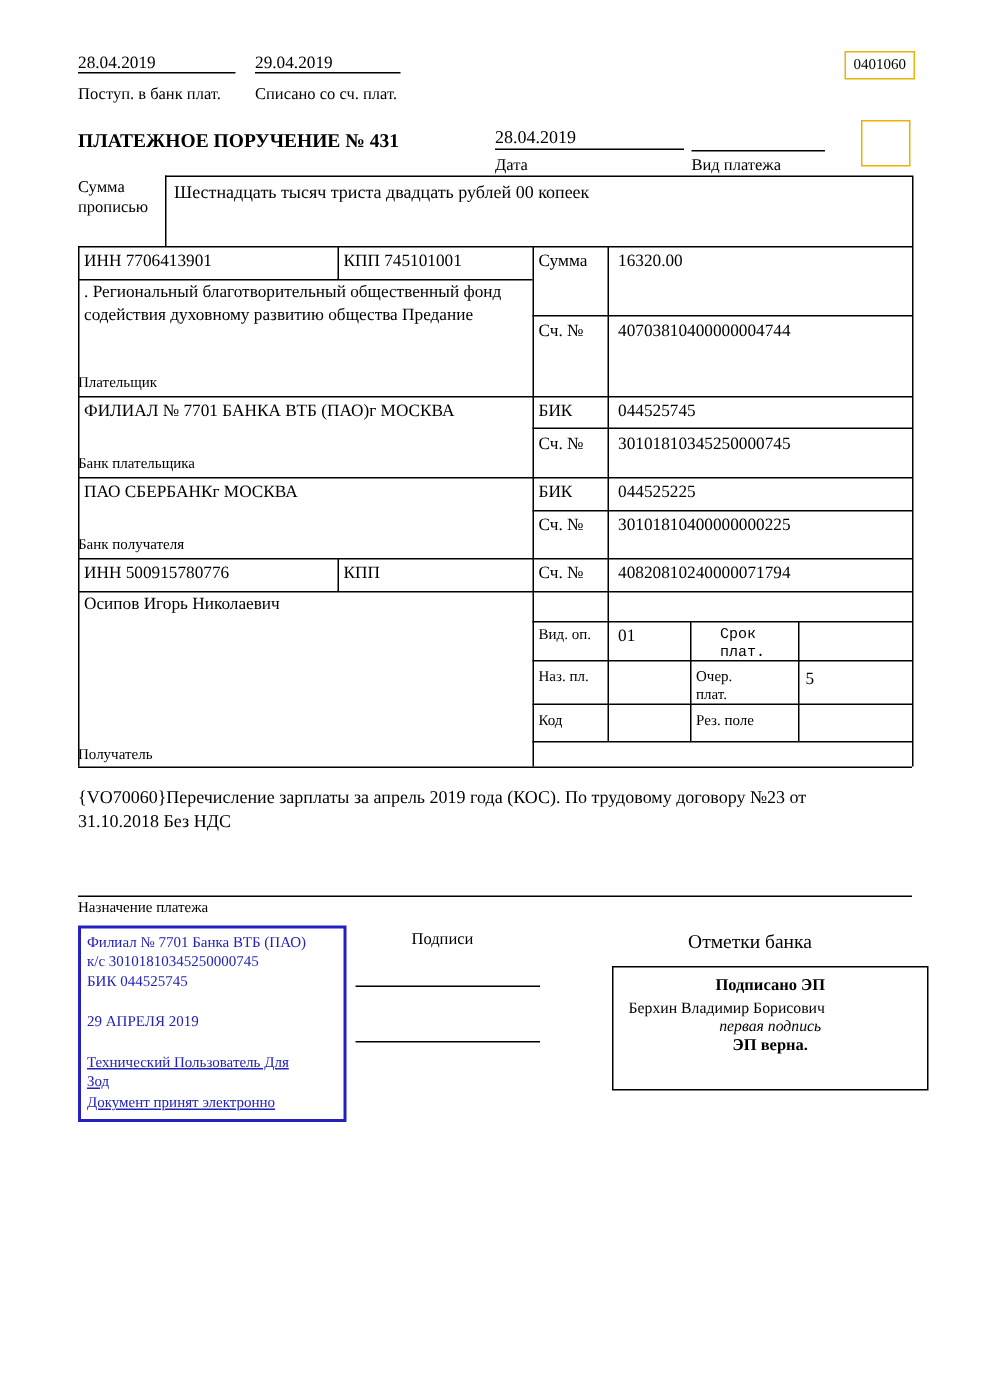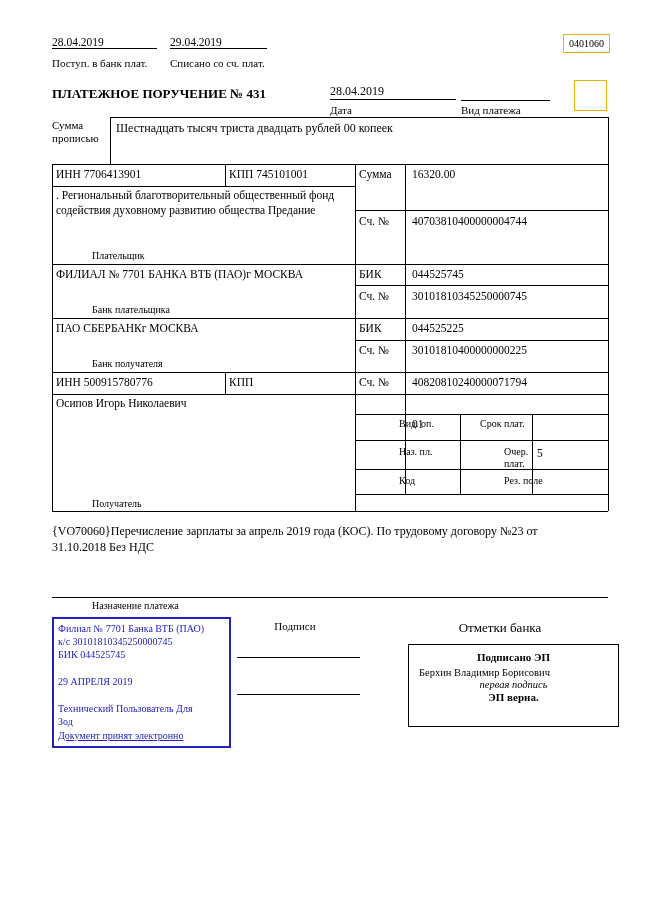--- a/index.html
+++ b/index.html
@@ -3,21 +3,21 @@
 <meta charset="utf-8">
 <title>Платежное поручение № 431</title>
 <style>
   html,body{margin:0;padding:0;background:#fff;}
   .page{position:relative;width:660px;height:919px;background:#fff;overflow:hidden;
         font-family:"Liberation Serif","DejaVu Serif",serif;color:#000;font-size:11.5px;}
   .abs{position:absolute;}
   .hl{position:absolute;height:1px;background:#000;}
   .vl{position:absolute;width:1px;background:#000;}
   .sm{font-size:11px;}
-  .lbl{font-size:10px;padding-left:40px;}
+  .lbl{font-size:10px;}
   .b{font-weight:bold;}
   .i{font-style:italic;}
   .ctr{text-align:center;}
   .ul{border-bottom:1px solid #000;}
   .box{position:absolute;border:1px solid #eab308;box-sizing:border-box;}
   .stamp{position:absolute;left:52px;top:617px;width:179px;height:131px;box-sizing:border-box;
          border:2px solid #2222bb;color:#2222bb;font-size:10px;line-height:13px;padding:3px 4px;}
   .signedbox{position:absolute;left:408px;top:644px;width:211px;height:83px;box-sizing:border-box;
          border:1px solid #000;}
 </style>
@@ -92,21 +92,21 @@
   <div class="abs" style="left:412px;top:344px;text-align:right;">30101810400000000225</div>
   <div class="abs lbl" style="left:52px;top:358px;">Банк получателя</div>
 
   <div class="abs" style="left:56px;top:376px;">ИНН 500915780776</div>
   <div class="abs" style="left:229px;top:376px;">КПП</div>
   <div class="abs" style="left:359px;top:376px;">Сч. №</div>
   <div class="abs" style="left:412px;top:376px;">40820810240000071794</div>
   <div class="abs" style="left:56px;top:397px;">Осипов Игорь Николаевич</div>
   <div class="abs lbl" style="left:359px;top:418px;">Вид. оп.</div>
   <div class="abs" style="left:412px;top:418px;">01</div>
-  <div class="abs lbl" style="left:440px;top:418px;width:45px;line-height:12px;">Срок плат.</div>
+  <div class="abs lbl" style="left:480px;top:418px;width:45px;line-height:12px;font-family:Liberation Mono, monospace;">Срок плат.</div>
   <div class="abs lbl" style="left:359px;top:446px;">Наз. пл.</div>
   <div class="abs lbl" style="left:464px;top:446px;width:45px;line-height:12px;">Очер. плат.</div>
   <div class="abs" style="left:537px;top:447px;">5</div>
   <div class="abs lbl" style="left:359px;top:475px;">Код</div>
   <div class="abs lbl" style="left:464px;top:475px;">Рез. поле</div>
   <div class="abs lbl" style="left:52px;top:498px;">Получатель</div>
 
   <div class="abs" style="left:52px;top:523px;width:532px;font-size:12px;line-height:16px;">{VO70060}Перечисление зарплаты за апрель 2019 года (КОС). По трудовому договору №23 от 31.10.2018 Без НДС</div>
   <div class="abs lbl" style="left:52px;top:600px;">Назначение платежа</div>
 
@@ -114,21 +114,21 @@
   <div class="abs ctr" style="left:400px;top:620px;width:200px;font-size:13px;">Отметки банка</div>
 
   <div class="hl" style="left:237px;top:657px;width:123px;"></div>
   <div class="hl" style="left:237px;top:694px;width:123px;"></div>
 
   <div class="stamp">
     <div>Филиал № 7701 Банка ВТБ (ПАО)</div>
     <div>к/с 30101810345250000745</div>
     <div>БИК 044525745</div>
     <div style="margin-top:14px;">29 АПРЕЛЯ 2019</div>
-    <div style="margin-top:14px;width:150px;">Технический Пользователь Для Зод</div>
+    <div style="margin-top:14px;width:150px;text-decoration:underline;">Технический Пользователь Для Зод</div>
     <div style="margin-top:1px;text-decoration:underline;">Документ принят электронно</div>
   </div>
 
   <div class="signedbox">
     <div class="ctr b" style="margin-top:6px;font-size:11px;">Подписано ЭП</div>
     <div style="margin:4px 0 0 10px;font-size:10.5px;">Берхин Владимир Борисович</div>
     <div class="ctr i" style="margin-top:1px;font-size:10.5px;">первая подпись</div>
     <div class="ctr b" style="margin-top:1px;font-size:11px;">ЭП верна.</div>
   </div>
 

